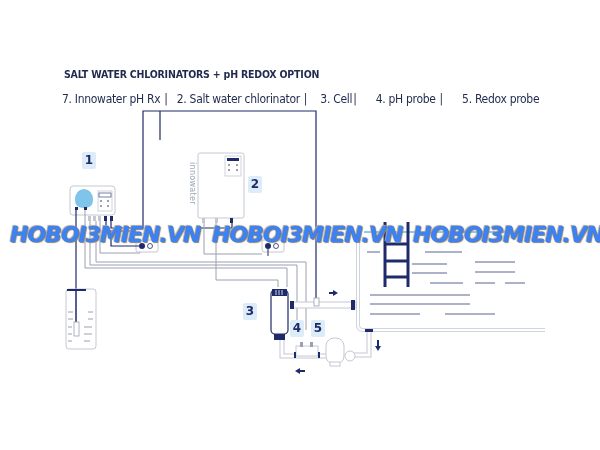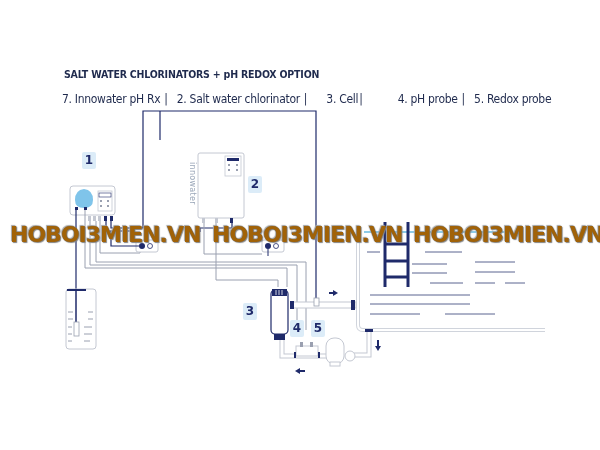--- a/index.html
+++ b/index.html
@@ -3,34 +3,34 @@
 <meta charset="utf-8">
 <style>
   html, body { margin:0; padding:0; background:#ffffff; }
   body { width:600px; height:450px; position:relative; overflow:hidden; font-family:"DejaVu Sans Condensed","DejaVu Sans",sans-serif; }
   .title { position:absolute; left:64px; top:68px; font-size:10.5px; font-weight:bold; color:#1f2a4d; letter-spacing:-0.2px; }
   .legend { position:absolute; left:62px; top:92px; font-size:12px; color:#1f2a4d; white-space:nowrap; letter-spacing:-0.3px; }
   .legend span { display:inline-block; }
   .legend .sep { margin:0 6px 0 4px; }
   svg.diagram { position:absolute; left:0; top:0; }
   .badge { position:absolute; background:#dcecf8; color:#1f2a6a; font-weight:bold; font-size:12px; width:14px; height:17px; text-align:center; line-height:17px; border-radius:2px; font-family:"DejaVu Sans",sans-serif; }
-  .wm { position:absolute; top:222px; font-family:"DejaVu Sans",sans-serif; font-weight:bold; font-size:22px; color:#a16207; letter-spacing:-1px; text-shadow: 0 0 1px #666, 1px 1px 1px #888, -1px -1px 1px #aaa; white-space:nowrap; }
+  .wm { position:absolute; top:222px; font-family:"DejaVu Sans",sans-serif; font-weight:bold; font-size:22px; color:#3b82f6; letter-spacing:-1px; text-shadow: 0 0 1px #666, 1px 1px 1px #888, -1px -1px 1px #aaa; white-space:nowrap;font-style:italic; }
   .brand { position:absolute; left:197px; top:162px; transform:rotate(90deg); transform-origin:left top; font-size:8px; color:#9aa6b8; font-family:"DejaVu Sans",sans-serif; letter-spacing:0.3px; }
 </style>
 </head>
 <body>
 
 <div class="title">SALT WATER CHLORINATORS + pH REDOX OPTION</div>
 
 <div class="legend">
   <span>7. Innowater pH Rx</span><span class="sep">|</span>
   <span style="margin-left:0">2. Salt water chlorinator</span><span class="sep">|</span>
-  <span style="margin-left:10px">3. Cell</span><span class="sep" style="margin-left:1px">|</span>
-  <span style="margin-left:26px">4. pH probe</span><span class="sep">|</span>
-  <span style="">5. Redox probe</span>
+  <span style="margin-left:4px">3. Cell</span><span class="sep" style="margin-left:1px">|</span>
+  <span style="margin-left:10px">4. pH probe</span><span class="sep">|</span>
+  <span style="margin-left:10px">5. Redox probe</span>
 </div>
 
 <svg class="diagram" width="600" height="450" viewBox="0 0 600 450">
 
   <g>
     <path d="M358 228 L358 325 Q358 330 363 330 L545 330" fill="none" stroke="#d0d4dc" stroke-width="4"></path>
     <path d="M358 228 L358 325 Q358 330 363 330 L545 330" fill="none" stroke="#ffffff" stroke-width="2"></path>
     <line x1="364" y1="232" x2="510" y2="232" stroke="#8ccbe8" stroke-width="2"></line>
     <g stroke="#5a6490" stroke-width="1">
       <line x1="367" y1="252" x2="380" y2="252"></line>

